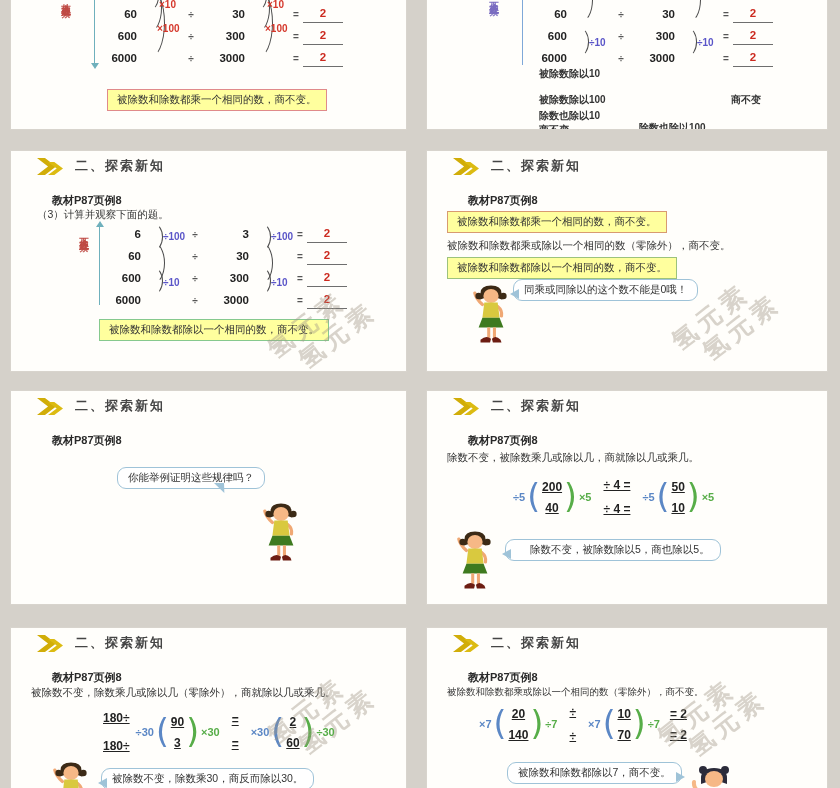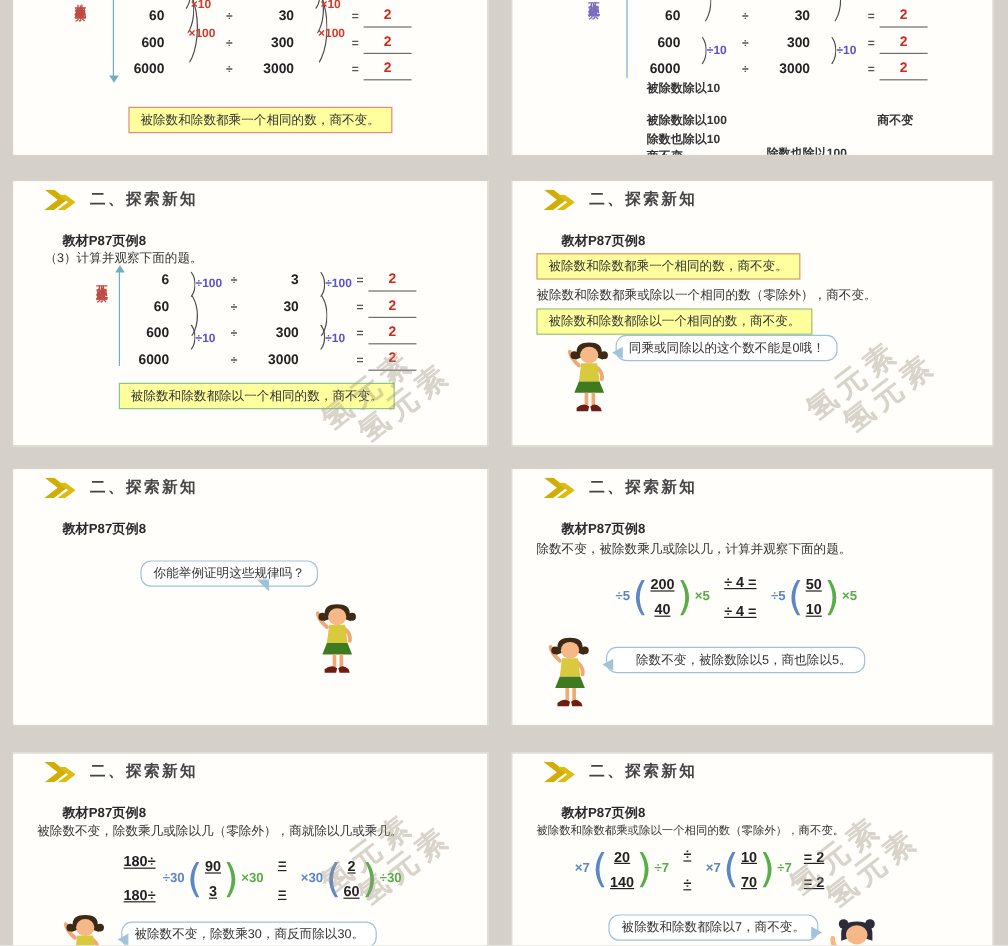--- a/index.html
+++ b/index.html
@@ -274,21 +274,21 @@
     </svg>
   </div>
 
   <div class="slide" style="left:426px;top:390px;width:402px;height:215px;">
     <div class="hdr">
       <span class="chev c1"></span>
       <span class="chev c2"></span>
       <span class="hdr-title">二、探索新知</span>
     </div>
     <span class="ref">教材P87页例8</span>
-    <span class="plain" style="left:20px;top:60px;">除数不变，被除数乘几或除以几，计算并观察下面的题。</span>
+    <span class="plain" style="left:20px;top:60px;">除数不变，被除数乘几或除以几，商就除以几或乘几。</span>
     <div class="mathrow" style="left:84px;top:88px;">
       <span class="mlbl mblu">÷5</span>
       <span class="paren mblu">(</span>
       <span class="stack">
         <span>200</span>
         <span>40</span>
       </span>
       <span class="paren grn">)</span>
       <span class="mlbl grn">×5</span>
       <span class="stack mids">

